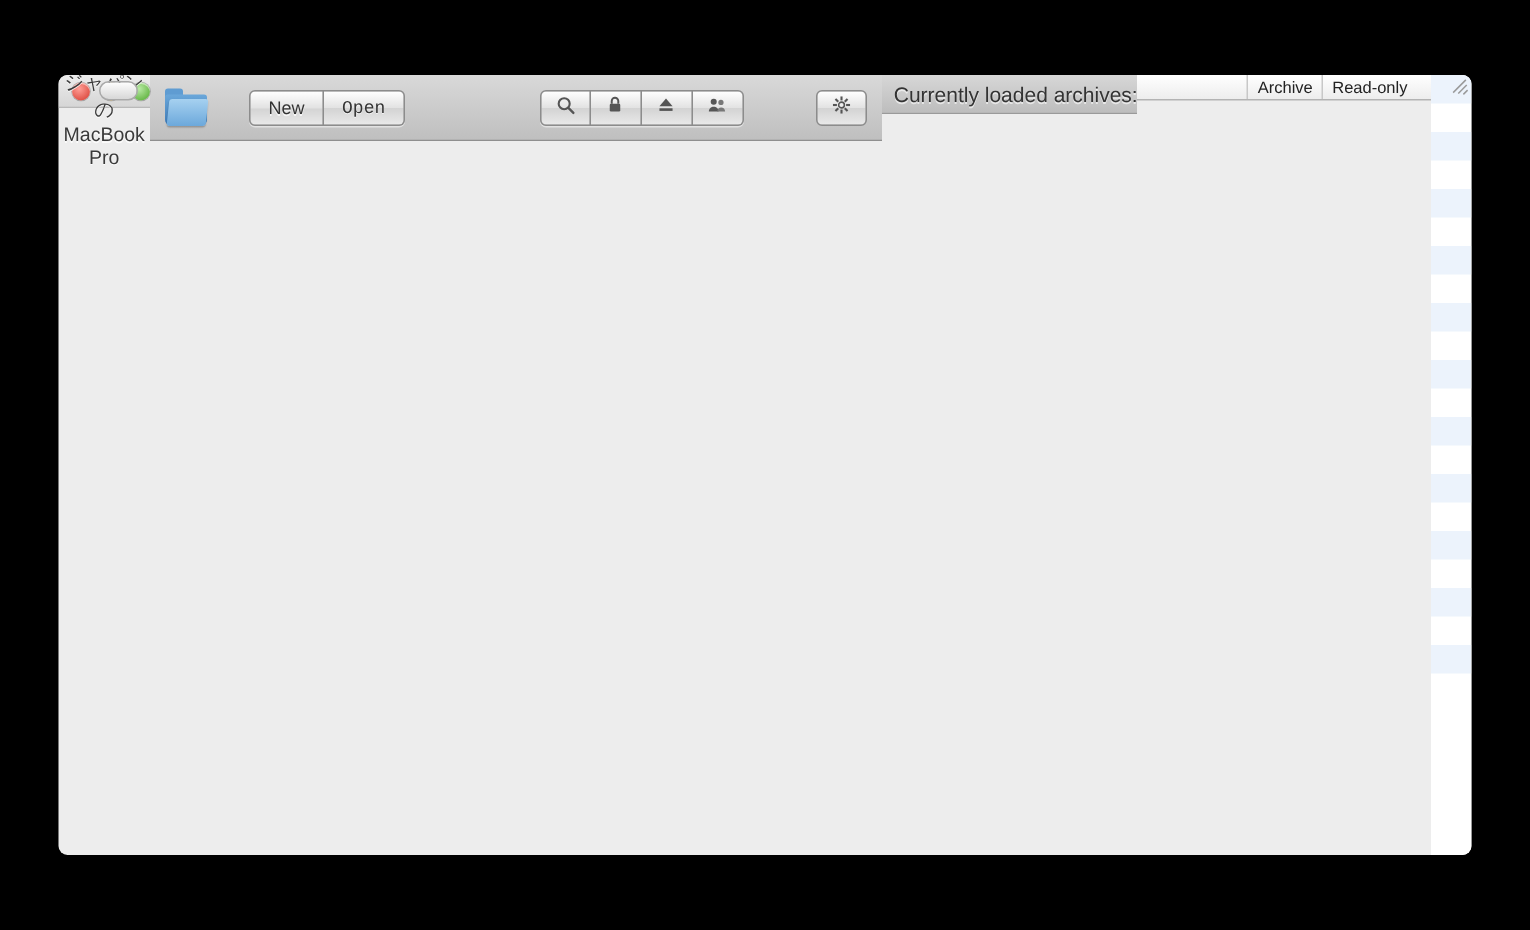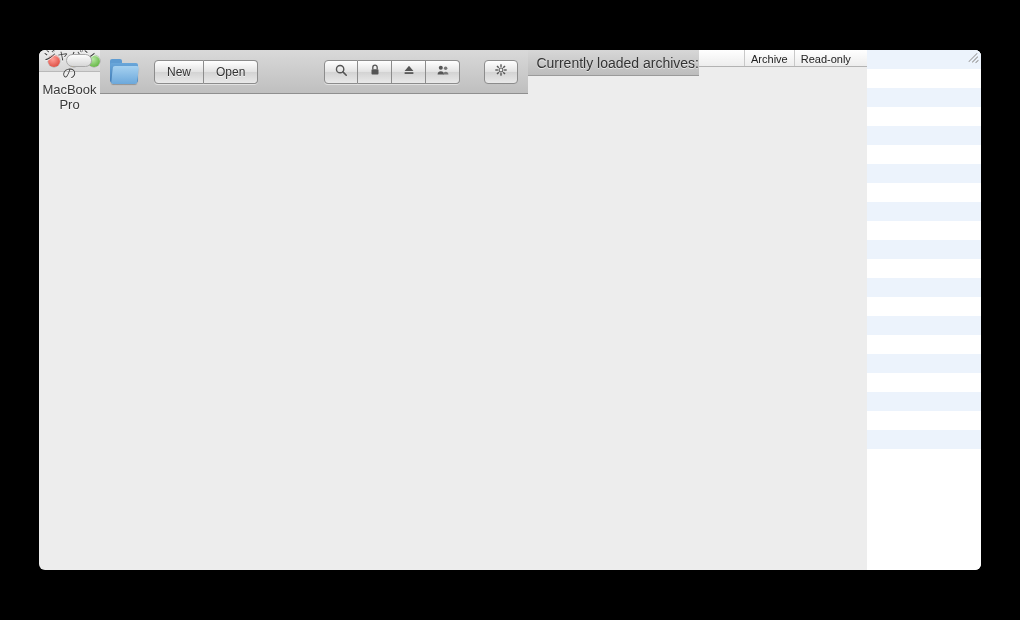--- a/index.html
+++ b/index.html
@@ -65,21 +65,21 @@
   }
 
   
   .toolbar {
     height: 44px;
     background: linear-gradient(#d9d9d9, #bfbfbf);
     border-bottom: 1px solid #8f8f8f;
     display: flex;
     align-items: center;
     padding: 0 10px;
-    gap: 12px;
+    gap: 24px;
     text-align: right;
   }
   .folder-icon {
     width: 30px; height: 26px;
     position: relative;
     margin-right: 2px;
   }
   .folder-icon .back {
     position:absolute; left:0; top:4px; width:28px; height:20px;
     background: linear-gradient(#6aa7da,#3f7cb8);
@@ -108,21 +108,21 @@
     padding:0 12px;
     background: linear-gradient(#ffffff,#e2e2e2 50%,#d3d3d3 51%,#e9e9e9);
     border:1px solid #8c8c8c;
     display:flex; align-items:center; justify-content:center;
     font-size:12px; color:#333;
     text-shadow:0 1px 0 rgba(255,255,255,0.7);
     cursor:default;
   }
   .seg .btn:first-child { border-top-left-radius:4px; border-bottom-left-radius:4px; }
   .seg .btn:last-child  { border-top-right-radius:4px; border-bottom-right-radius:4px; }
-  .seg .btn + .btn { border-left:none; }
+  .seg .btn + .btn { border-left:none;font-family:Liberation Mono, monospace; }
   .btn.icon { min-width:34px; padding:0; }
   .btn svg { width:14px; height:14px; }
 
   .spacer-sm { width: 42px; }
   .spacer { flex:1; }
 
   .gear-btn { border-radius:4px; }
 
   
   .section-bar {
@@ -137,20 +137,21 @@
   }
 
   
   .table-header {
     height:17px;
     display:flex;
     background: linear-gradient(#ffffff,#ededed);
     border-bottom:1px solid #b3b3b3;
     font-size:11px;
     color:#222;
+    padding-left:28px;
   }
   .th {
     border-right:1px solid #c8c8c8;
     padding:1px 6px 0 6px;
     display:flex; align-items:center;
   }
   .th.handle { width:46px; }
   .th.archive { flex:1; }
   .th.readonly { width:72px; border-right:none; }
 

